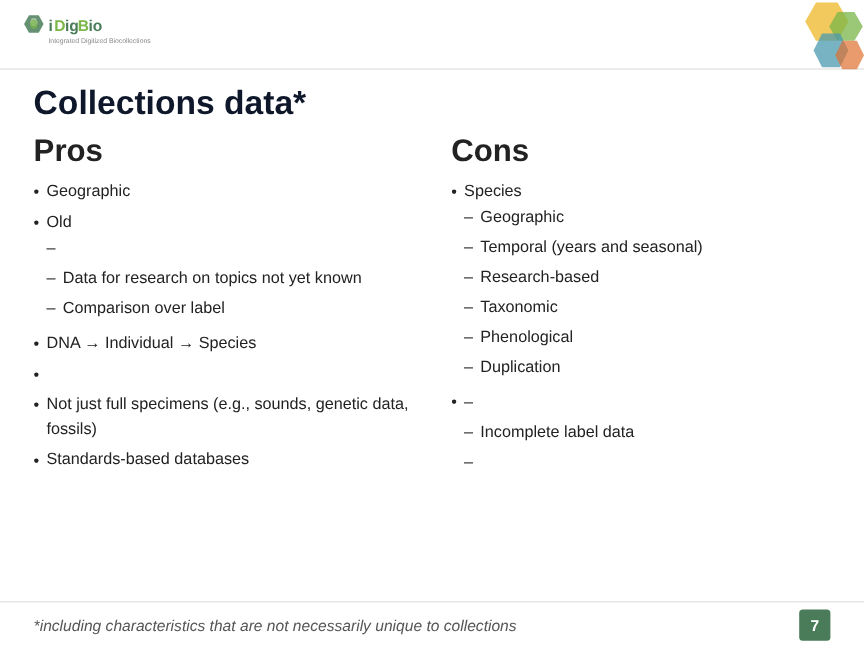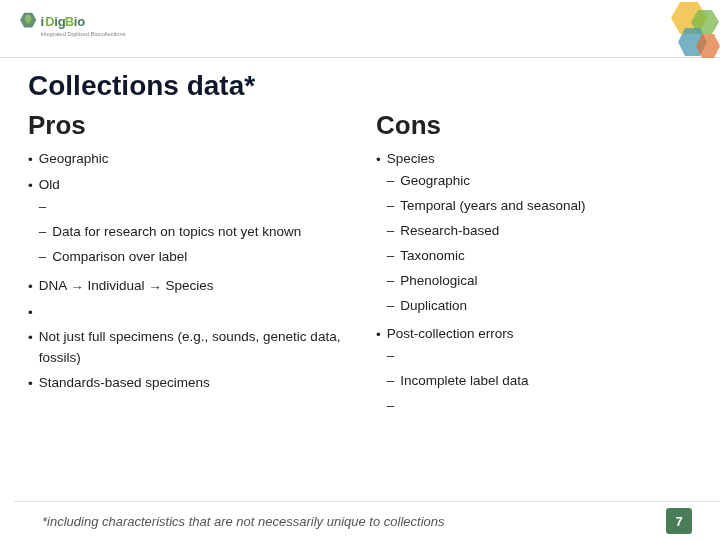--- a/index.html
+++ b/index.html
@@ -115,21 +115,21 @@
 
     .dash {
       margin-right: 6px;
       flex-shrink: 0;
     }
 
     
     .footer {
       position: absolute;
       bottom: 0;
-      left: 14px;
+      left: 0;
       right: 0;
       display: flex;
       align-items: center;
       justify-content: space-between;
       padding: 6px 28px;
       background: #fff;
       border-top: 1px solid #e0e0e0;
     }
 
     .footer-text {
@@ -219,21 +219,21 @@
           </li>
           <li>
             <span class="bullet">•</span>
           </li>
           <li>
             <span class="bullet">•</span>
             <span>Not just full specimens (e.g., sounds, genetic data, fossils)</span>
           </li>
           <li>
             <span class="bullet">•</span>
-            <span>Standards-based specimens</span>
+            <span>Standards-based databases</span>
           </li>
         </ul>
       </div>
     </div>
 
     <div class="col-cons">
       <div class="col-heading">Cons</div>
       <div class="content-list">
         <ul>
           <li>
@@ -264,21 +264,20 @@
                 <li>
                   <span class="dash">–</span>
                   <span>Duplication</span>
                 </li>
               </ul>
             </div>
           </li>
           <li style="margin-top:4px;">
             <span class="bullet">•</span>
             <div>
-              <span>Post-collection errors</span>
               <ul class="sub-list">
                 <li>
                   <span class="dash">–</span>
                 </li>
                 <li>
                   <span class="dash">–</span>
                   <span>Incomplete label data</span>
                 </li>
                 <li>
                   <span class="dash">–</span>

